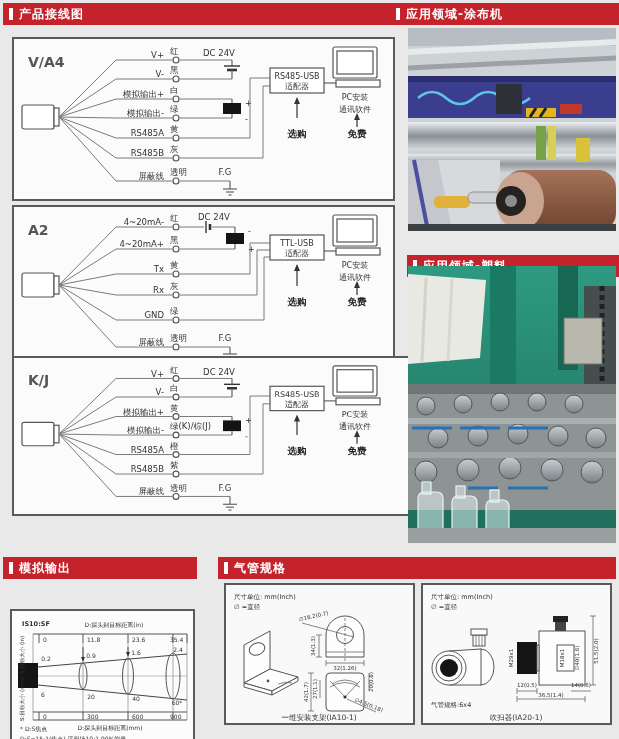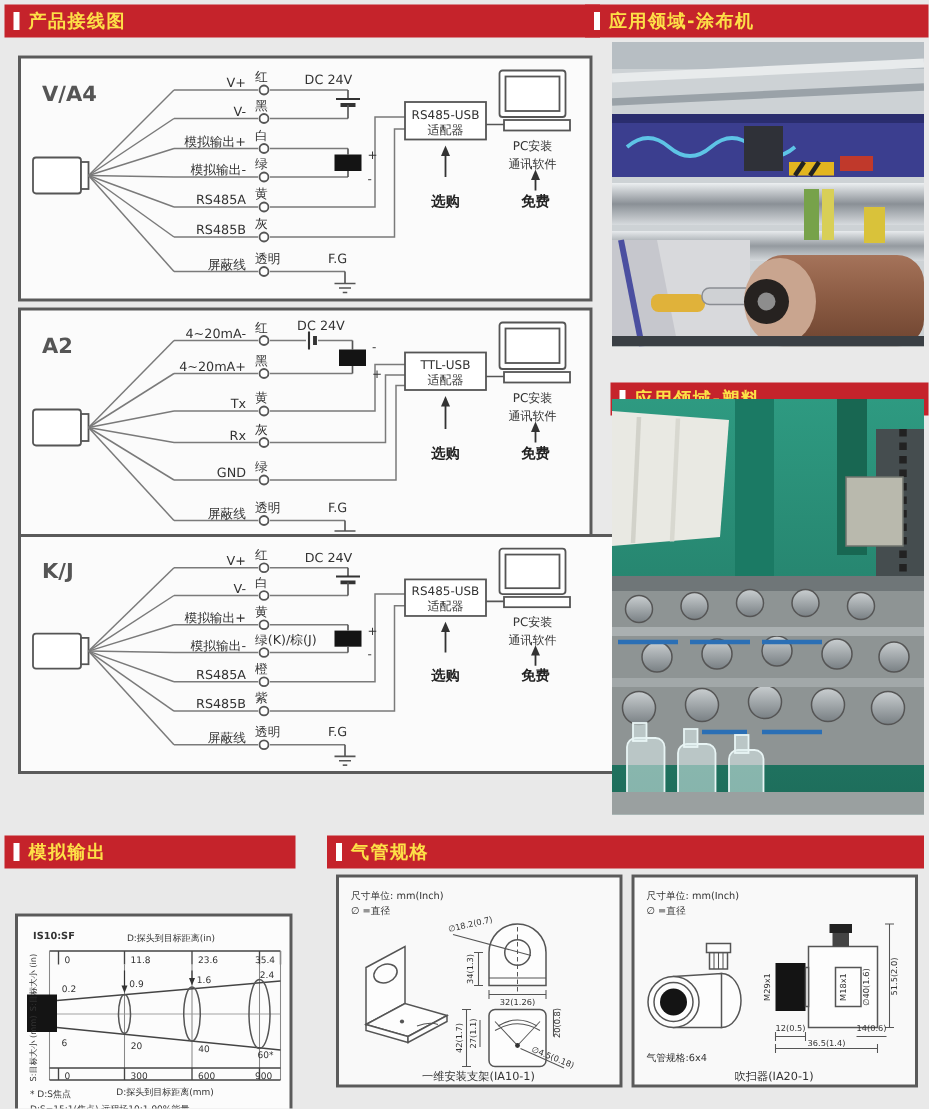--- a/index.html
+++ b/index.html
@@ -1,17 +1,17 @@
 <!DOCTYPE html>
 <html><head>
 <meta charset="utf-8">
 <style>
   html,body{margin:0;padding:0}
   body{width:619px;height:739px;background:#e9e9e9;font-family:"DejaVu Sans",sans-serif;position:relative;overflow:hidden}
-  .hdr{position:absolute;height:22px;background:#c5232b;color:#fde047;display:flex;align-items:center;font-size:12px;font-weight:bold;padding-left:6px;box-sizing:border-box;letter-spacing:1px}
+  .hdr{position:absolute;height:22px;background:#c5232b;color:#ffffff;display:flex;align-items:center;font-size:12px;font-weight:bold;padding-left:6px;box-sizing:border-box;letter-spacing:1px}
   .hdr .bar{width:4px;height:12px;background:#fff;margin-right:6px;flex:0 0 auto}
   .box{position:absolute;background:#fbfbfb;border:2px solid #5a5a5a;box-sizing:border-box}
   .photo{position:absolute;overflow:hidden;background:#9aa0a0}
   svg{display:block}
   svg text{font-family:"DejaVu Sans",sans-serif;fill:#333}
   .model{font-size:14px;fill:#555;font-weight:bold}
   .sig{font-size:8.5px}
   .col{font-size:8.5px}
   .tiny{font-size:8px}
   .lbl{font-size:9.5px;font-weight:bold;fill:#222}

